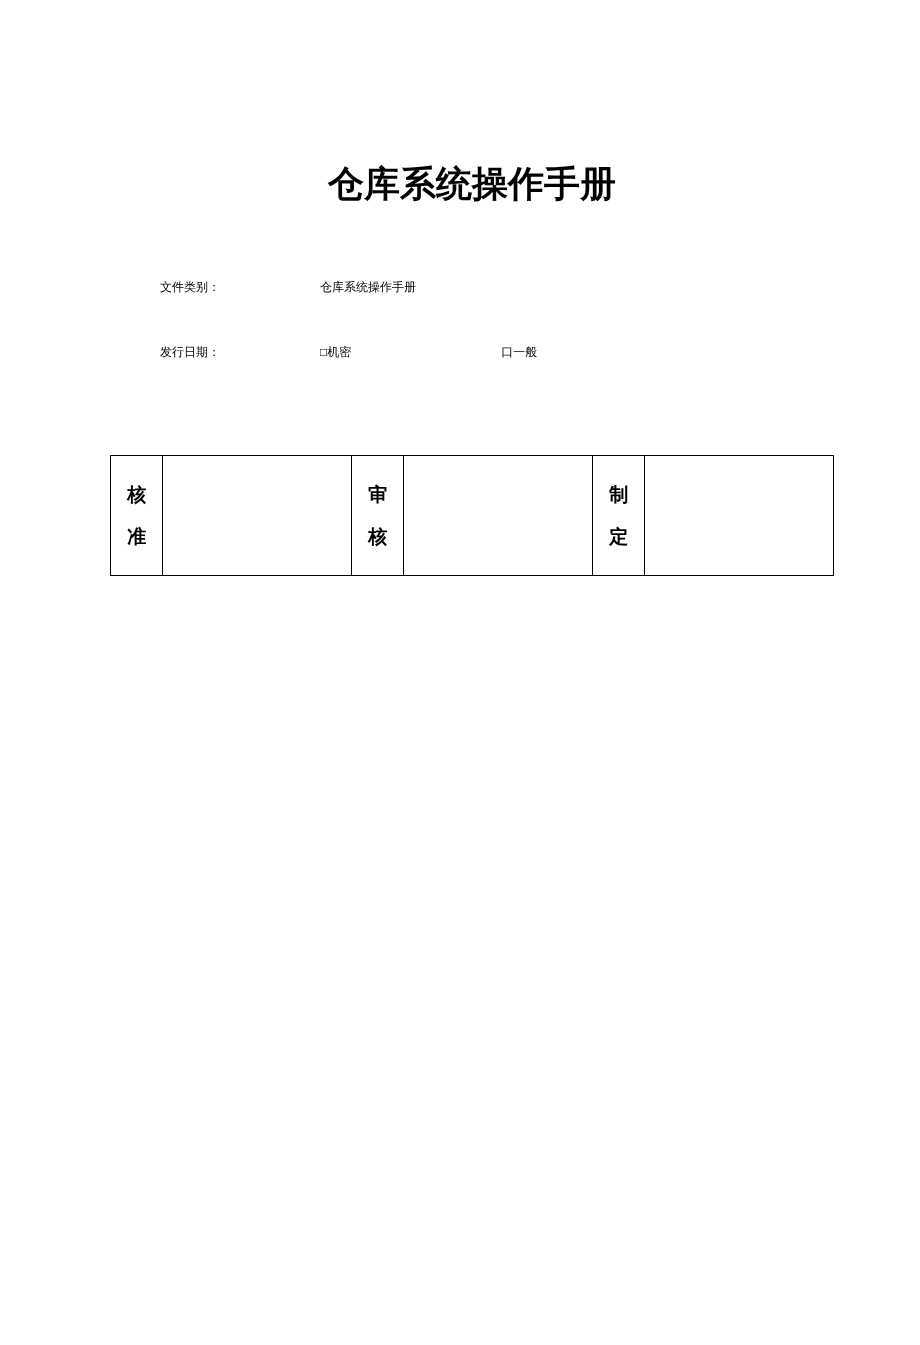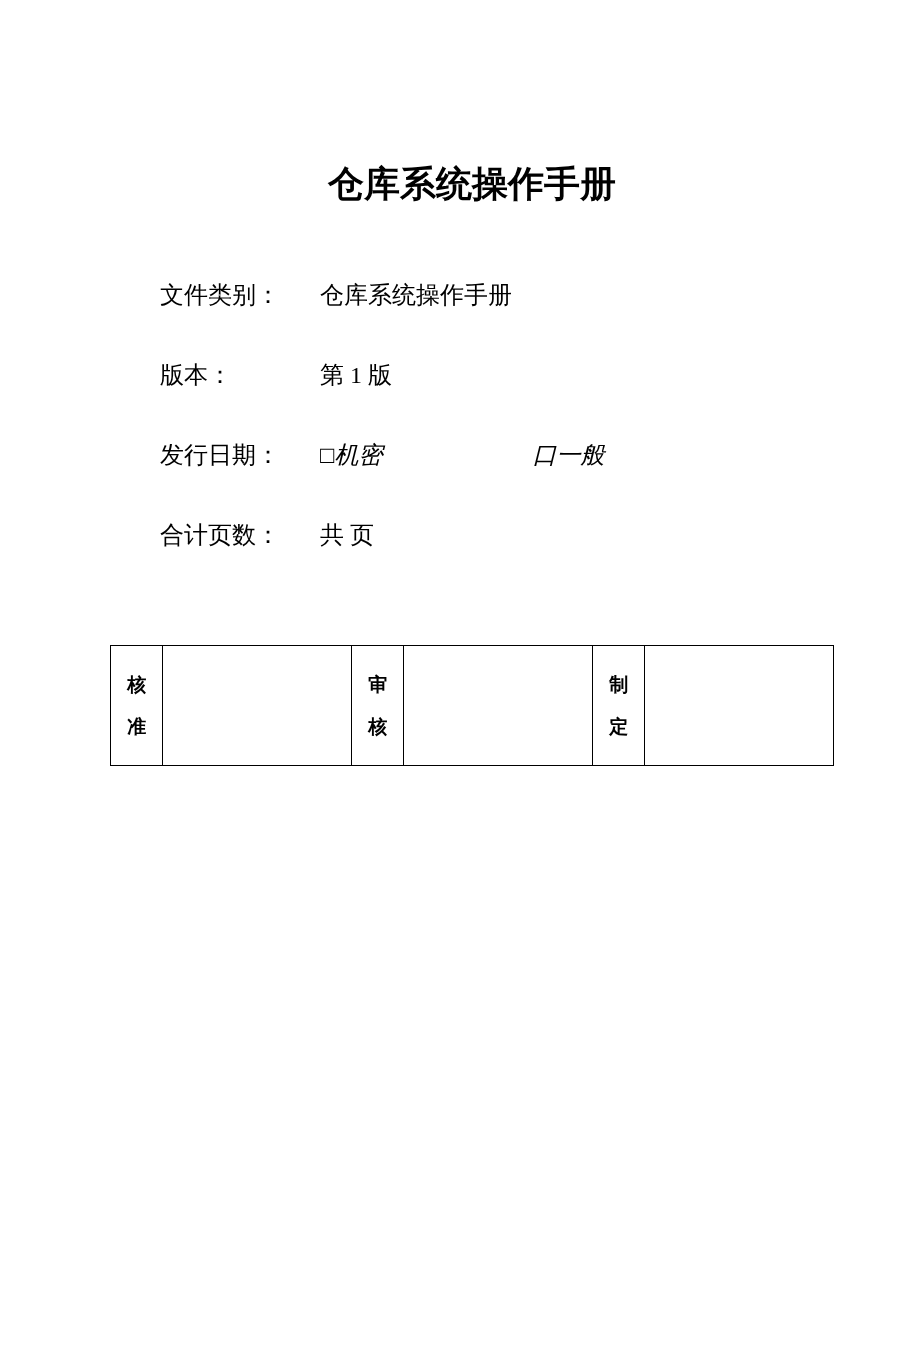--- a/index.html
+++ b/index.html
@@ -24,36 +24,35 @@
       font-weight: bold;
       font-family: "SimHei", "黑体", sans-serif;
       margin-bottom: 70px;
     }
     .info-section {
       padding-left: 50px;
     }
     .info-row {
       display: flex;
       align-items: flex-start;
-      font-size: 24px;
+      font-size: 12px;
       margin-bottom: 48px;
     }
     .info-label {
       width: 160px;
     }
     .info-value {
       flex: 0 0 auto;
     }
     .security-options {
       display: flex;
       align-items: baseline;
     }
     .security-option {
       margin-right: 150px;
-      font-style: italic;
     }
     .approval-table {
       margin-top: 94px;
       width: 100%;
       border-collapse: collapse;
     }
     .approval-table td {
       border: 1px solid #000000;
       height: 120px;
       vertical-align: middle;
@@ -80,38 +79,30 @@
   <h1 class="title">仓库系统操作手册</h1>
 
   <div class="info-section">
     <div class="info-row">
       <span class="info-label">文件类别：</span>
       <span class="info-value">仓库系统操作手册</span>
     </div>
 
 
 
-    <div class="info-row">
-      <span class="info-label">版本：</span>
-      <span class="info-value">第 1 版</span>
-    </div>
 
 
     <div class="info-row">
       <span class="info-label">发行日期：</span>
       <div class="security-options">
         <span class="security-option">□机密</span>
         <span class="security-option">口一般</span>
       </div>
     </div>
 
-    <div class="info-row">
-      <span class="info-label">合计页数：</span>
-      <span class="info-value">共 页</span>
-    </div>
   </div>
 
   <table class="approval-table">
     <tbody>
         <tr>
       <td class="header-cell">
         <div class="vertical-text">
           <div>核</div>
           <div>准</div>
         </div>

